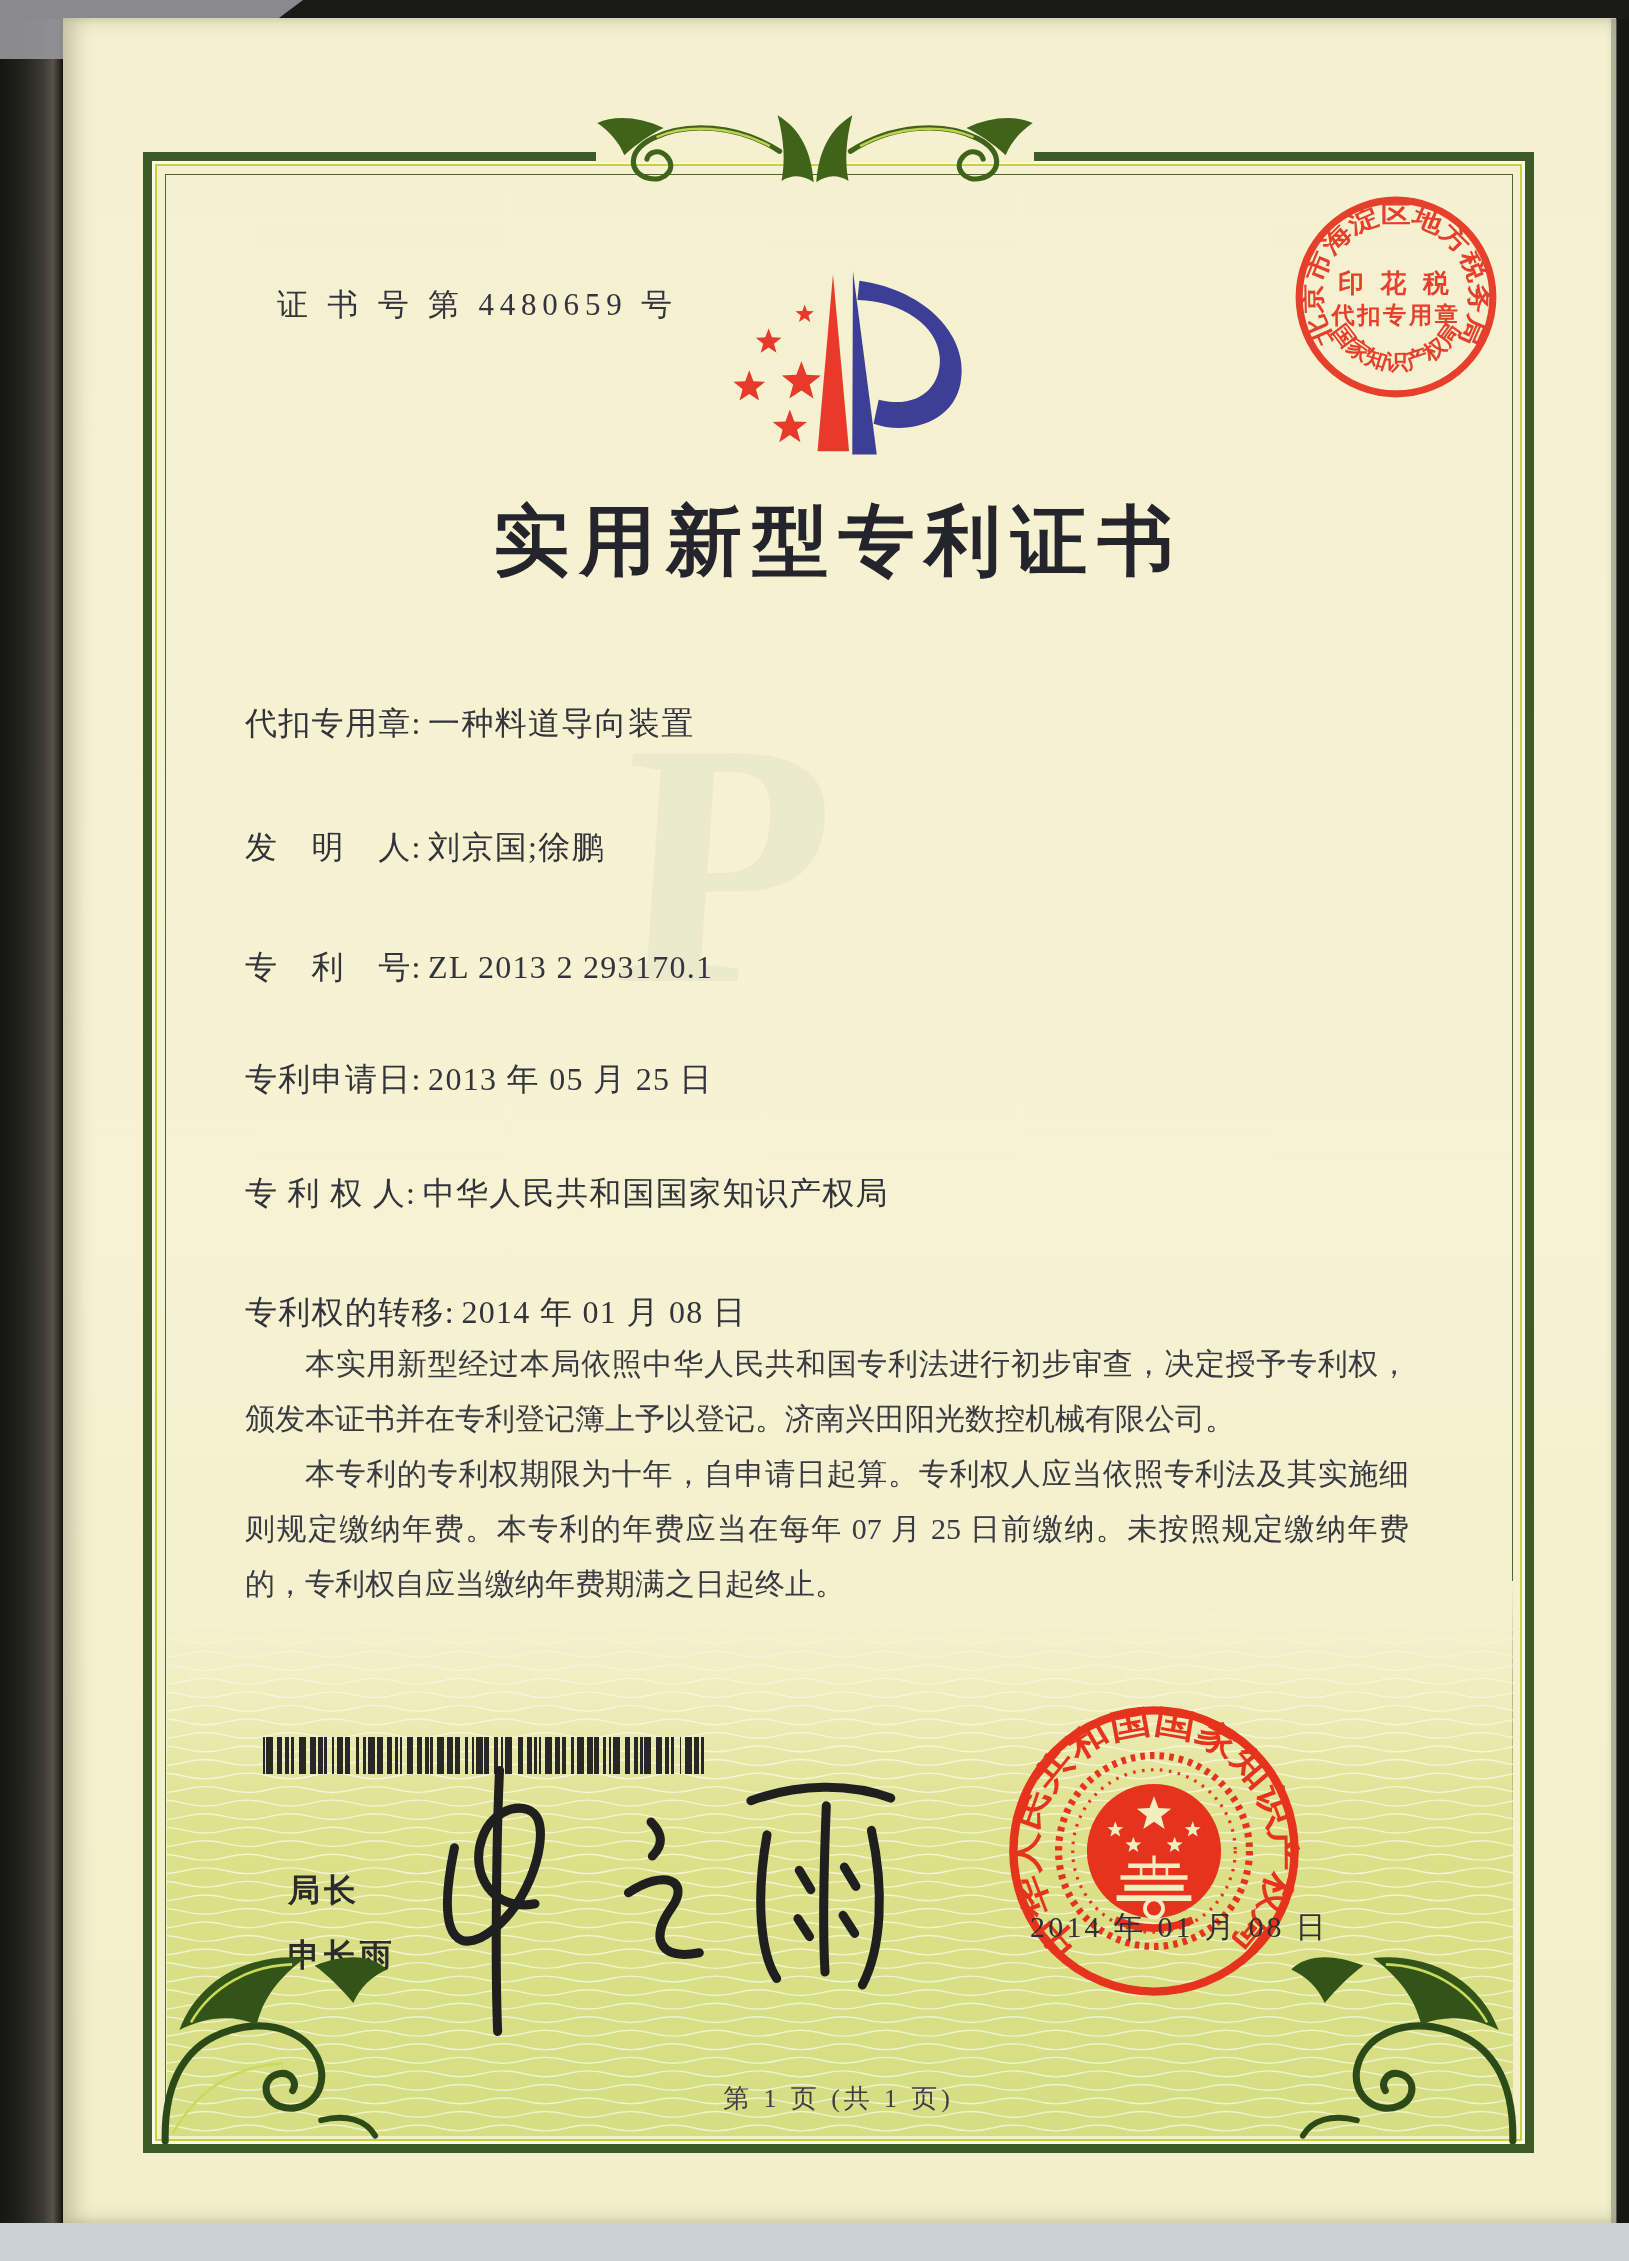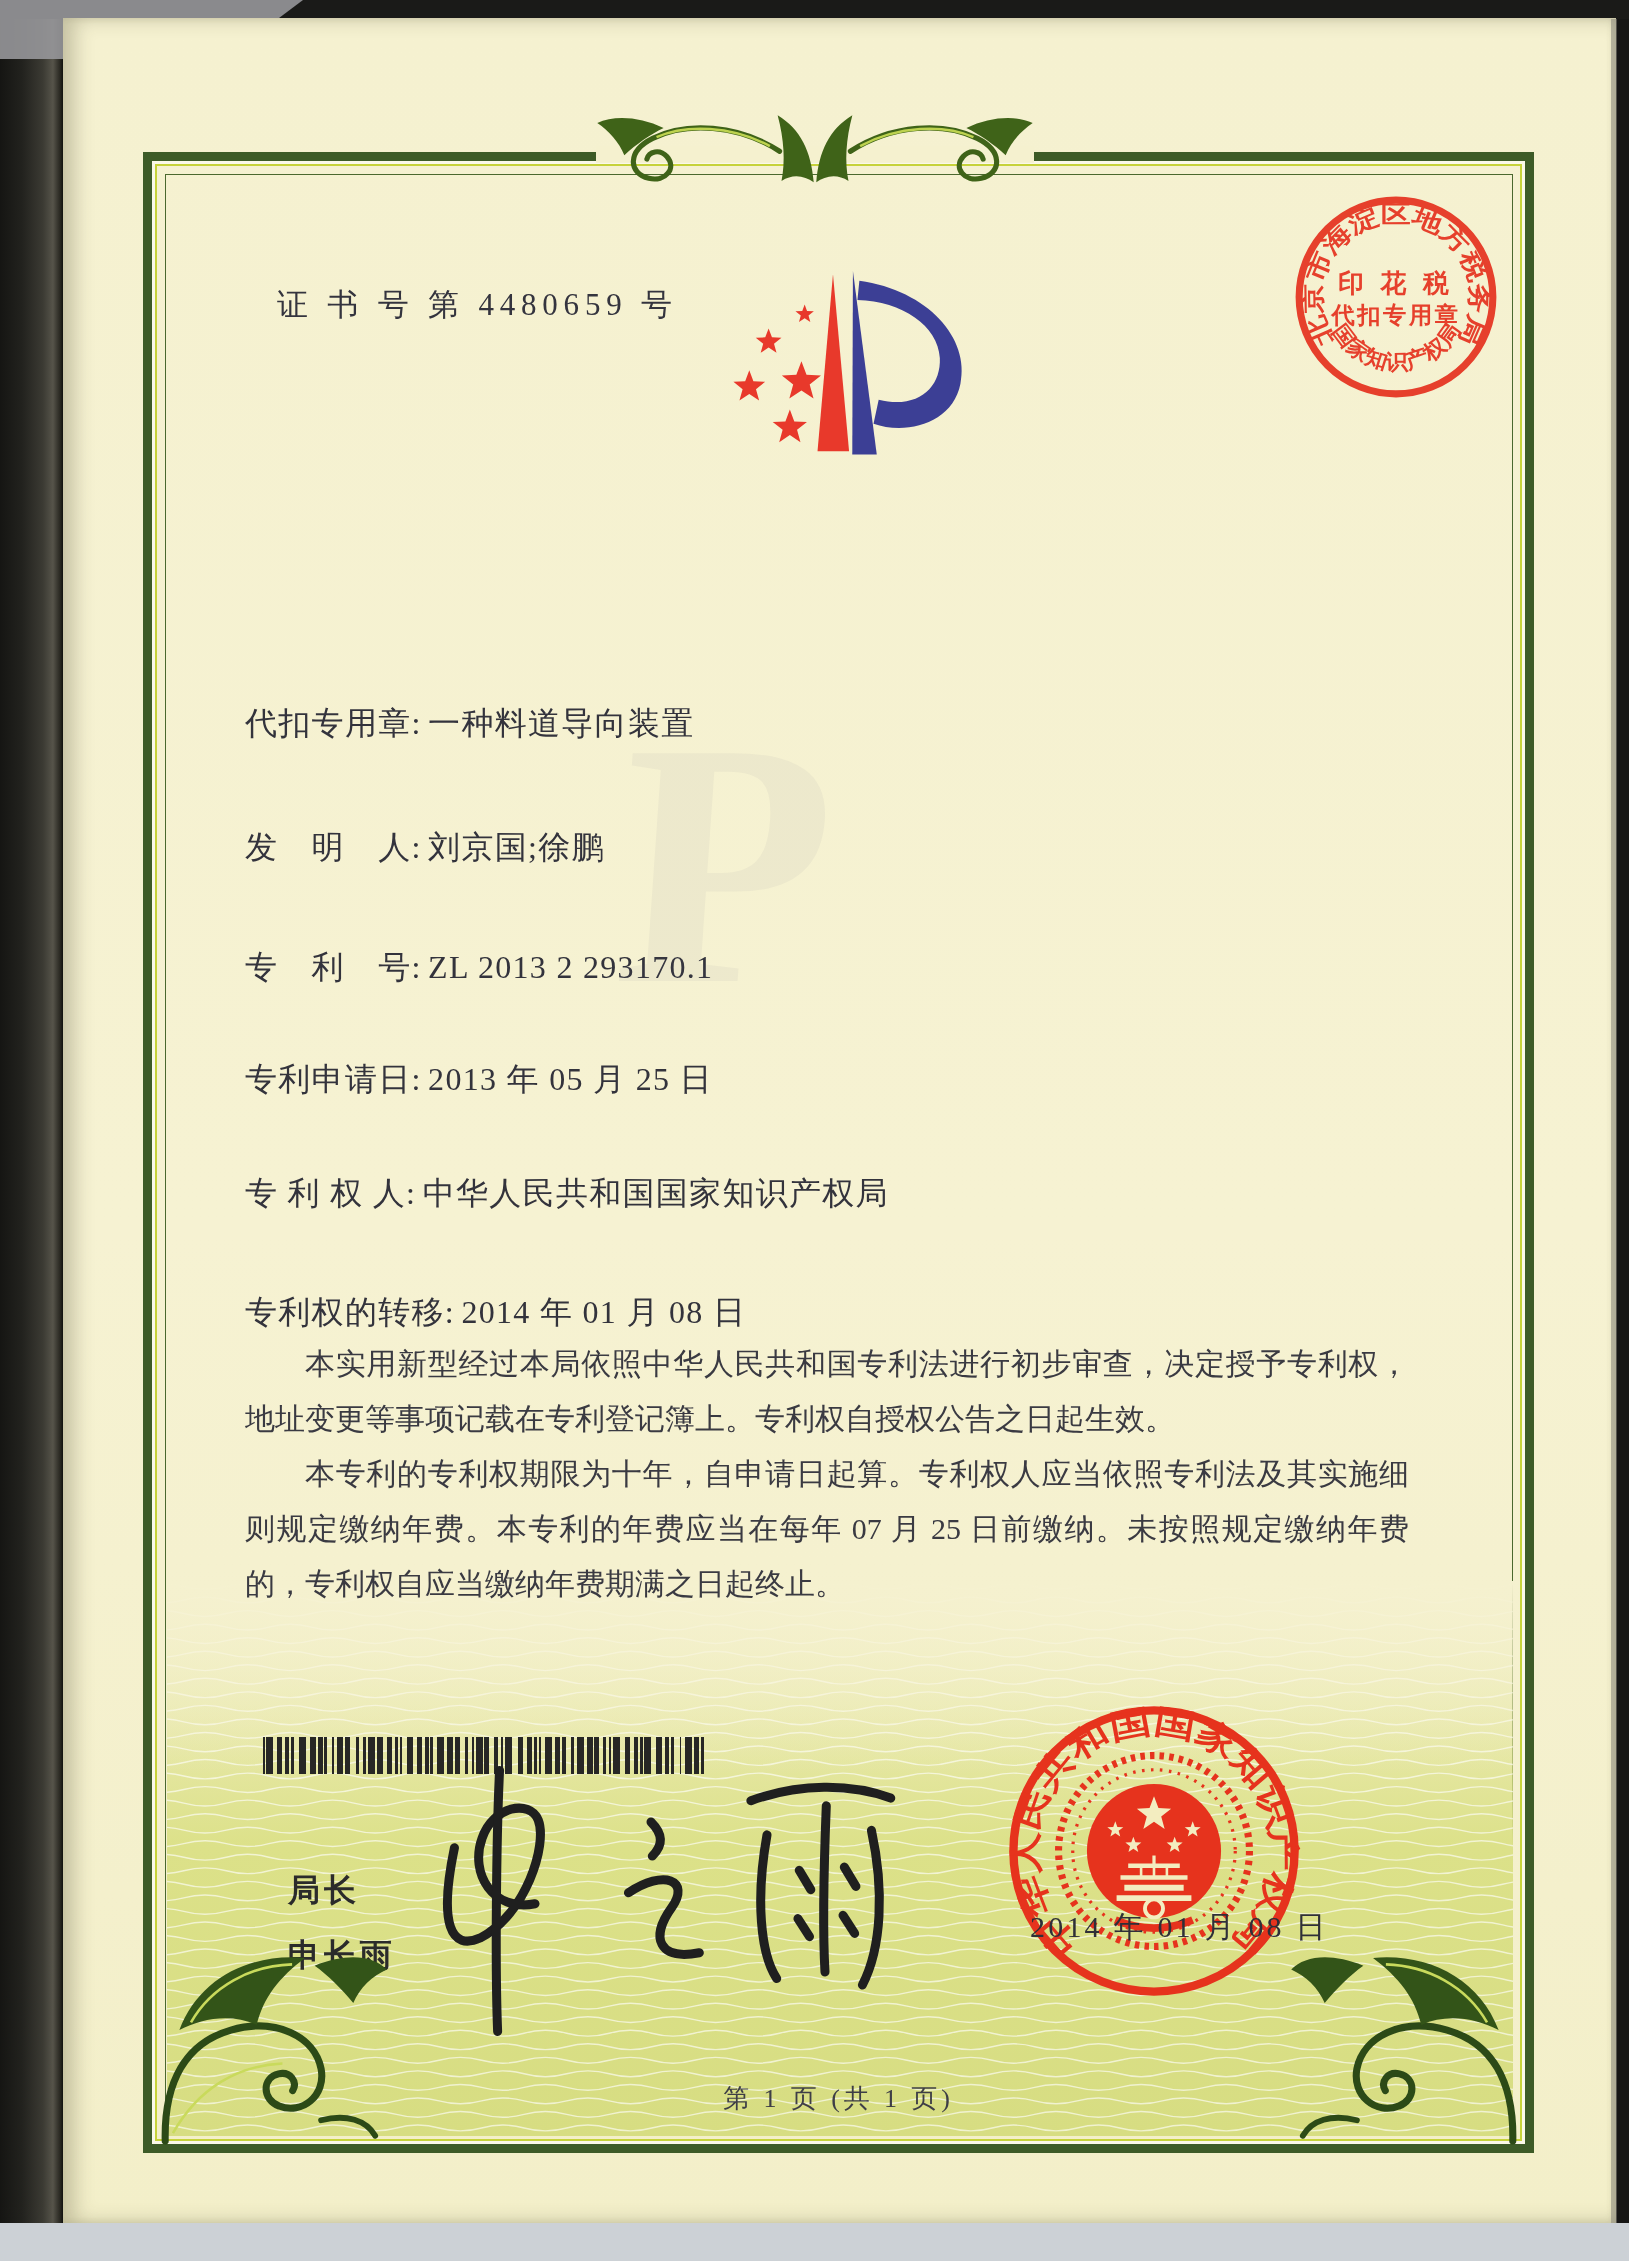--- a/index.html
+++ b/index.html
@@ -167,20 +167,21 @@
     <path d="M213 40 C320 55 385 130 370 200 C358 262 285 280 235 262 L243 225 C305 240 340 205 338 160 C335 110 280 72 210 70 Z" fill="#3c3f95"></path>
     <g id="logo-stars" fill="#e8392b">
         <polygon points="128.0,77.0 131.7,86.9 142.3,87.4 134.0,93.9 136.8,104.1 128.0,98.3 119.2,104.1 122.0,93.9 113.7,87.4 124.3,86.9" fill="#e8392b"></polygon>
         <polygon points="72.0,114.0 77.2,127.9 92.0,128.5 80.4,137.7 84.3,152.0 72.0,143.8 59.7,152.0 63.6,137.7 52.0,128.5 66.8,127.9" fill="#e8392b"></polygon>
         <polygon points="123.0,165.0 130.9,186.1 153.4,187.1 135.8,201.2 141.8,222.9 123.0,210.4 104.2,222.9 110.2,201.2 92.6,187.1 115.1,186.1" fill="#e8392b"></polygon>
         <polygon points="42.0,179.0 48.4,196.2 66.7,197.0 52.4,208.4 57.3,226.0 42.0,215.9 26.7,226.0 31.6,208.4 17.3,197.0 35.6,196.2" fill="#e8392b"></polygon>
         <polygon points="105.0,240.0 111.9,258.5 131.6,259.3 116.2,271.6 121.5,290.7 105.0,279.8 88.5,290.7 93.8,271.6 78.4,259.3 98.1,258.5" fill="#e8392b"></polygon>
       </g>
   </svg>
 
+  <div class="title">实用新型专利证书</div>
 
   <svg class="topseal" viewBox="0 0 350 350">
     <circle cx="175" cy="175" r="150" fill="none" stroke="#e6402c" stroke-width="11"></circle>
     <defs>
       <path id="tsTop" d="M 86 250 A 116 116 0 1 1 264 250"></path>
       <path id="tsBot" d="M 73.5 222 A 112 112 0 0 0 276.5 222"></path>
     </defs>
     <text fill="#e6402c" font-size="37" font-weight="bold">
       <textPath href="#tsTop" startOffset="10" textLength="505" lengthAdjust="spacingAndGlyphs">北京市海淀区地方税务局</textPath>
     </text>
@@ -194,21 +195,21 @@
   <div class="rows">
     <div class="row" style="top:702px"><span>代扣专用章:</span><span class="v">一种料道导向装置</span></div>
     <div class="row" style="top:826px"><span>发　明　人:</span><span class="v">刘京国;徐鹏</span></div>
     <div class="row" style="top:946px"><span>专　利　号:</span><span class="v">ZL 2013 2 293170.1</span></div>
     <div class="row" style="top:1058px"><span>专利申请日:</span><span class="v">2013 年 05 月 25 日</span></div>
     <div class="row" style="top:1172px"><span>专 利 权 人:</span><span class="v">中华人民共和国国家知识产权局</span></div>
     <div class="row" style="top:1291px"><span>专利权的转移:</span><span class="v">2014 年 01 月 08 日</span></div>
   </div>
 
   <div class="bodytext">
-    <p>本实用新型经过本局依照中华人民共和国专利法进行初步审查，决定授予专利权，地址变更等事项记载在专利登记簿上。专利权自授权公告之日起生效。</p>
+    <p>本实用新型经过本局依照中华人民共和国专利法进行初步审查，决定授予专利权，颁发本证书并在专利登记簿上予以登记。济南兴田阳光数控机械有限公司。</p>
     <p>本专利的专利权期限为十年，自申请日起算。专利权人应当依照专利法及其实施细则规定缴纳年费。本专利的年费应当在每年 07 月 25 日前缴纳。未按照规定缴纳年费的，专利权自应当缴纳年费期满之日起终止。</p>
   </div>
 
   <div class="barcode" id="barcode">
       <span class="bar" style="width: 1.9px;"></span>
       <span class="gap" style="width: 1.3px;"></span>
       <span class="bar" style="width: 6.4px;"></span>
       <span class="gap" style="width: 4.5px;"></span>
       <span class="bar" style="width: 5.2px;"></span>
       <span class="gap" style="width: 3.2px;"></span>

